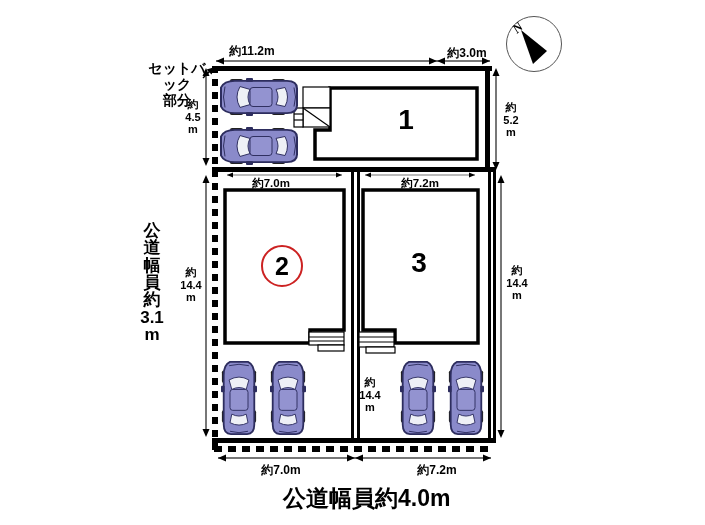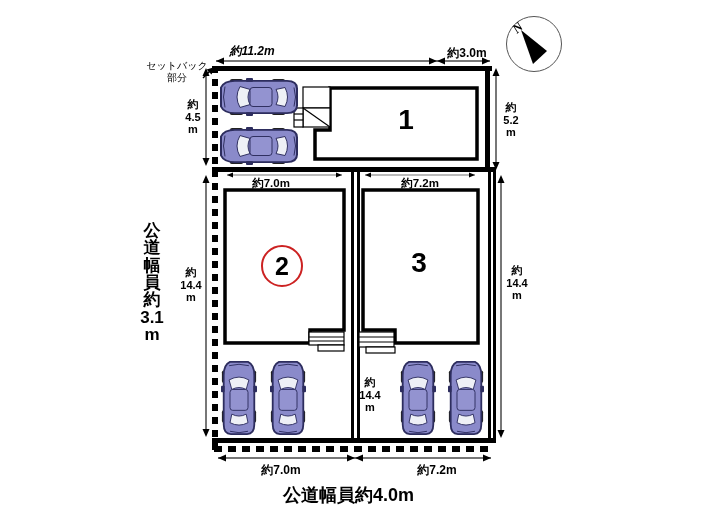--- a/index.html
+++ b/index.html
@@ -10,23 +10,23 @@
   .dash-h{position:absolute;height:6px;background:repeating-linear-gradient(90deg,#000 0 8px,transparent 8px 14px);}
   .dimlabel{position:absolute;font-weight:bold;font-size:12px;text-align:center;white-space:nowrap;z-index:6;}
   .dimstack{position:absolute;font-weight:bold;font-size:11px;line-height:1.15;text-align:center;z-index:6;}
   .dimstack span{display:block;}
   .lotnum{position:absolute;font-weight:bold;font-size:28px;display:flex;align-items:center;justify-content:center;z-index:6;}
   .circle2{position:absolute;width:38px;height:38px;border:2.5px solid #cc2222;border-radius:50%;
            display:flex;align-items:center;justify-content:center;font-weight:bold;font-size:25px;z-index:6;}
   .roadleft{position:absolute;left:134px;top:222px;width:36px;text-align:center;font-weight:bold;
             font-size:17px;line-height:1.02;z-index:6;}
   .roadleft span{display:block;}
-  .roadbottom{position:absolute;left:283px;top:483px;font-weight:bold;font-size:18px;z-index:6;}
-  .setback{position:absolute;left:144px;top:60px;width:66px;text-align:center;font-weight:normal;
-           font-size:10px;line-height:1.15;z-index:6;}
+  .roadbottom{position:absolute;left:283px;top:483px;font-weight:bold;font-size:23px;z-index:6;}
+  .setback{position:absolute;left:144px;top:60px;width:66px;text-align:center;font-weight:bold;
+           font-size:14px;line-height:1.15;z-index:6;}
   .setback span{display:block;}
   .compass{position:absolute;left:506px;top:16px;width:54px;height:54px;border:1.5px solid #555;
            border-radius:50%;z-index:6;}
   .compass .n{position:absolute;left:6px;top:3px;font-family:"Liberation Serif","DejaVu Serif",serif;
               font-style:italic;font-weight:bold;font-size:13px;transform:rotate(-42deg);}
   svg.layer{position:absolute;left:0;top:0;z-index:4;pointer-events:none;}
   .car{position:absolute;z-index:5;}
   .b{z-index:2;}
 </style>
 </head>
@@ -172,21 +172,21 @@
         <use href="#car"></use>
       </svg>
   </div>
 
   <div class="lotnum" style="left:390px;top:102px;width:32px;height:36px;">1</div>
   <div class="circle2" style="left:261px;top:245px;">
     <span>2</span>
   </div>
   <div class="lotnum" style="left:402px;top:244px;width:34px;height:38px;">3</div>
 
-  <div class="dimlabel" style="left:202px;top:43px;width:100px;font-style:italic;">約11.2m</div>
+  <div class="dimlabel" style="left:202px;top:43px;width:100px;">約11.2m</div>
   <div class="dimlabel" style="left:427px;top:45px;width:80px;text-align:center;">約3.0m</div>
 
   <div class="dimstack" style="left:181px;top:98px;width:24px;">
     <span>約</span>
     <span>4.5</span>
     <span>m</span>
   </div>
   <div class="dimstack" style="left:498px;top:101px;width:26px;">
     <span>約</span>
     <span>5.2</span>

